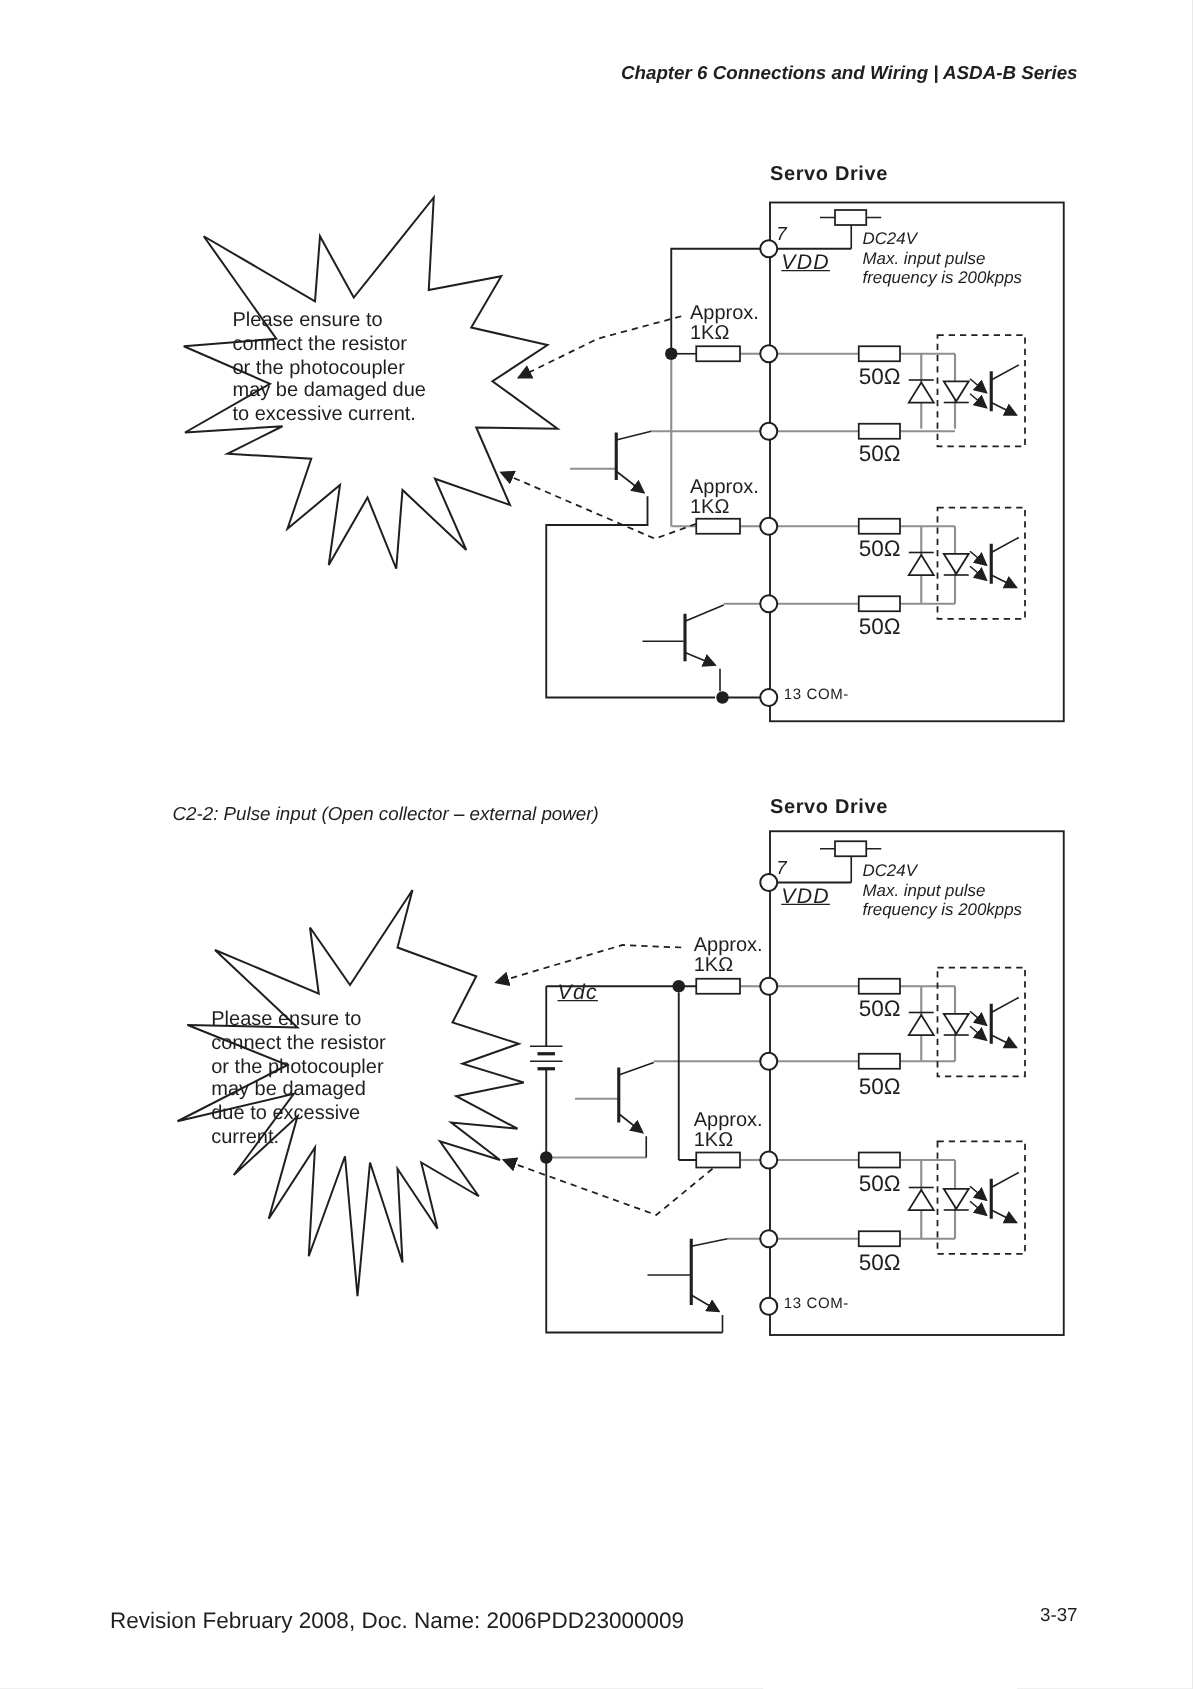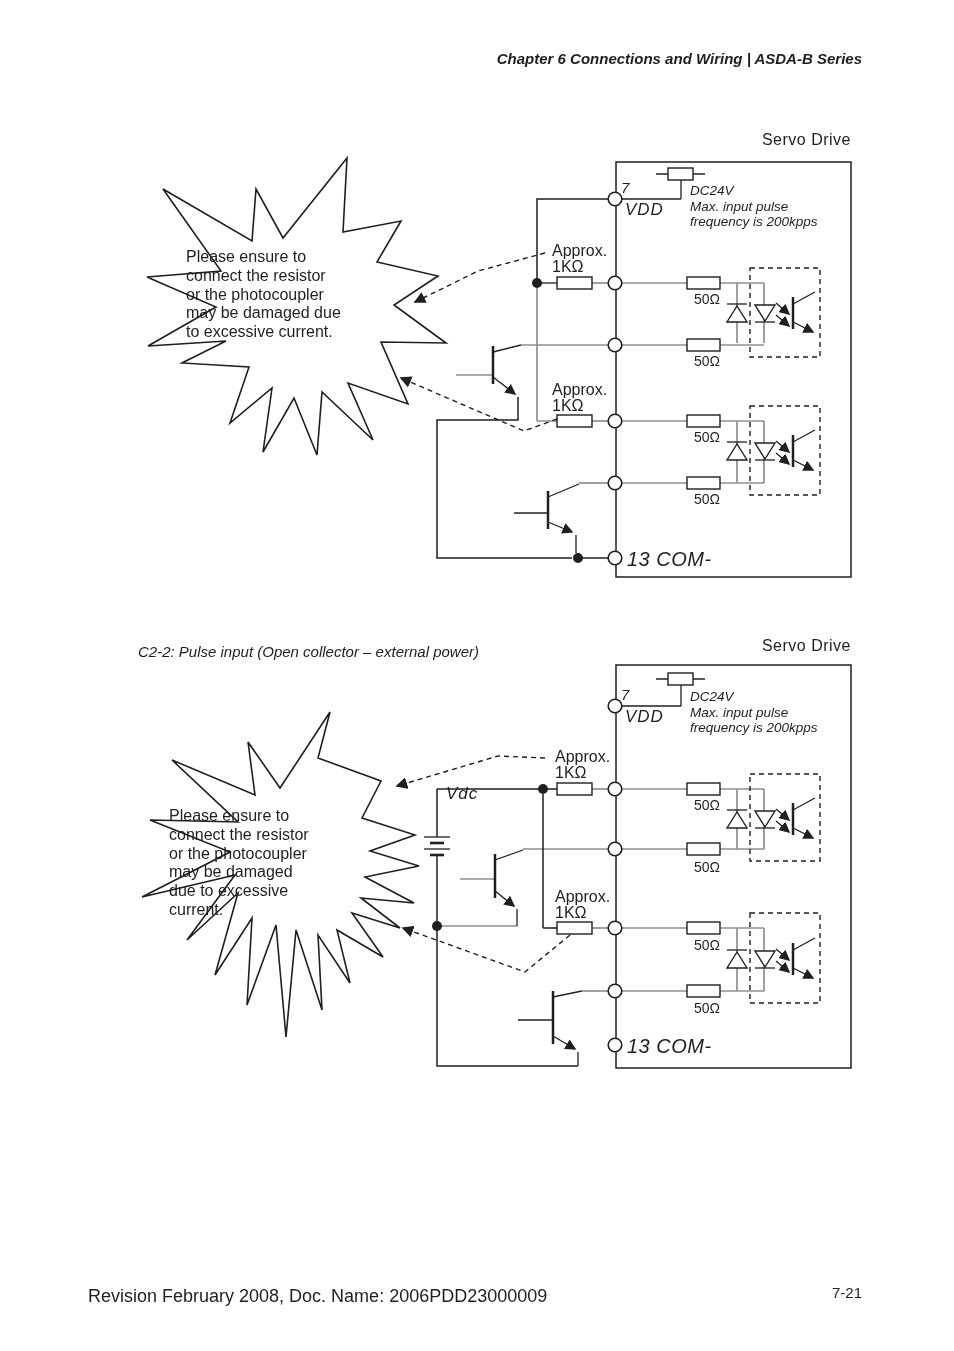--- a/index.html
+++ b/index.html
@@ -20,27 +20,27 @@
   .thick{stroke-width:2.6;}
   .bar{stroke:var(--line);stroke-width:2.5;fill:none;}
   .dash{stroke:var(--line);stroke-width:1.4;fill:none;stroke-dasharray:5 4;}
   .fillw{fill:#ffffff;stroke:var(--line);stroke-width:1.4;}
   .dot{fill:var(--line);stroke:none;}
   .term{fill:#ffffff;stroke:var(--line);stroke-width:1.6;}
   .star{fill:#ffffff;stroke:var(--line);stroke-width:1.6;stroke-linejoin:miter;}
   .lbl{position:absolute;white-space:pre-line;line-height:1.18;}
   .header{top:50px;right:92px;font-size:15px;font-weight:bold;font-style:italic;}
   .ftitle{font-size:15px;}
-  .servo{width:235px;text-align:right;font-size:16px;letter-spacing:.5px;}
+  .servo{width:235px;text-align:left;font-size:16px;letter-spacing:.5px;font-weight:bold;}
   .pin{font-size:15px;font-style:italic;}
-  .vdd{font-size:17px;font-style:italic;letter-spacing:1px;}
+  .vdd{font-size:17px;font-style:italic;letter-spacing:1px;text-decoration:underline;}
   .note{font-size:13.5px;font-style:italic;line-height:15.5px;}
   .apx{font-size:16px;line-height:16px;}
-  .r50{width:33px;text-align:right;font-size:14px;}
-  .com{font-size:20px;font-style:italic;letter-spacing:.5px;}
+  .r50{width:33px;text-align:right;font-size:18px;}
+  .com{font-size:12px;letter-spacing:.5px;}
   .warn{font-size:16px;line-height:18.8px;}
   .foot-l{font-size:18px;}
   .foot-r{font-size:15px;}
 </style>
 </head>
 <body>
 
 <div class="page">
 
   <svg class="art" width="954" height="1351" viewBox="0 0 954 1351">
@@ -300,15 +300,15 @@
 1KΩ</div>
   <div class="lbl apx" style="left:555px;top:889px;">Approx.
 1KΩ</div>
   <div class="lbl r50" style="left:687px;top:797px;">50Ω</div>
   <div class="lbl r50" style="left:687px;top:859px;">50Ω</div>
   <div class="lbl r50" style="left:687px;top:937px;">50Ω</div>
   <div class="lbl r50" style="left:687px;top:1000px;">50Ω</div>
   <div class="lbl com" style="left:627px;top:1035px;">13 COM-</div>
 
   <div class="lbl foot-l" style="left:88px;top:1286px;">Revision February 2008, Doc. Name: 2006PDD23000009</div>
-  <div class="lbl foot-r" style="right:92px;top:1284px;">7-21</div>
+  <div class="lbl foot-r" style="right:92px;top:1284px;">3-37</div>
 
 </div>
 
 </body></html>

